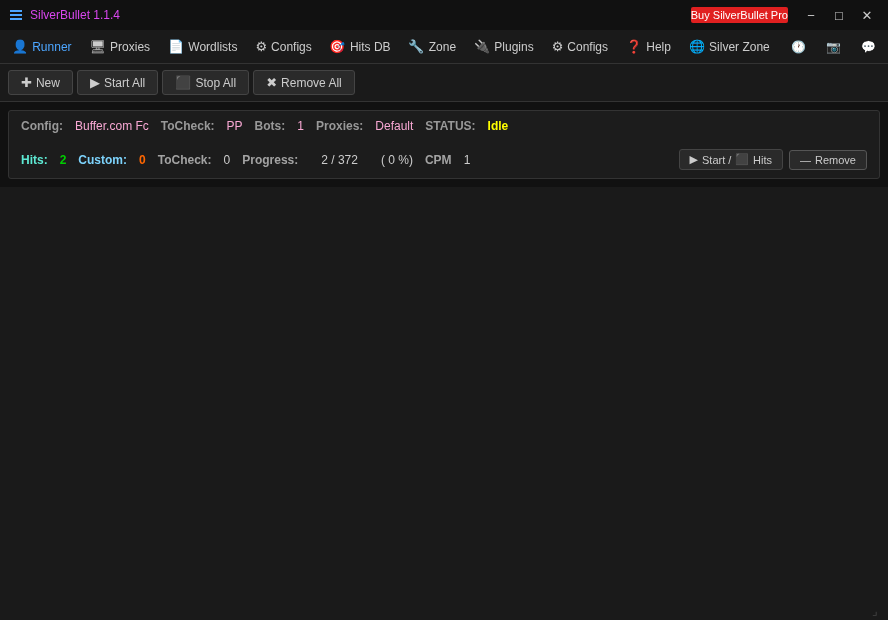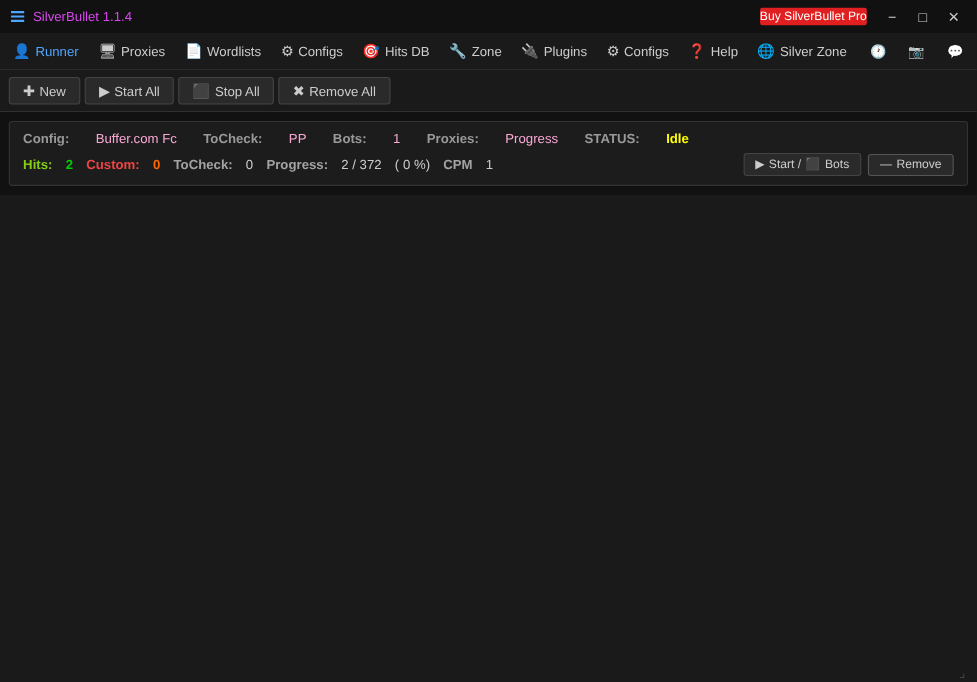--- a/index.html
+++ b/index.html
@@ -127,45 +127,45 @@
     
     .runner-card {
       background: #1c1c1c;
       border: 1px solid #333;
       border-radius: 3px;
       padding: 8px 12px;
     }
     .runner-row1 {
       display: flex;
       align-items: flex-start;
-      gap: 24px;
-      margin-bottom: 6px;
+      gap: 12px;
+      margin-bottom: 16px;
     }
     .runner-row2 {
       display: flex;
       align-items: center;
       gap: 12px;
     }
     .runner-row1 .field-label {
       color: #999;
       font-weight: bold;
       font-size: 12px;
     }
     .runner-row1 .field-value {
       color: #f9a8d4;
       font-size: 12px;
     }
     .status-idle { color: #ffff00; font-weight: bold; }
     .hits-val { color: #00cc00; font-weight: bold; }
     .custom-val { color: #ff6600; font-weight: bold; }
     .tocheck-val { color: #ccc; }
-    .progress-val { color: #ccc; }
+    .progress-val { color: #ccc; margin-left: 11px; }
     .cpm-val { color: #ccc; }
-    .label-green { color: #84cc16; font-weight: bold; font-size: 12px; }
-    .label-orange { color: #ef4444; font-weight: bold; font-size: 12px; }
+    .label-green { color: #5eead4; font-weight: bold; font-size: 12px; }
+    .label-orange { color: #7dd3fc; font-weight: bold; font-size: 12px; }
     .label-gray { color: #a3a3a3; font-weight: bold; font-size: 12px; }
 
     .runner-actions {
       margin-left: auto;
       display: flex;
       align-items: center;
       gap: 6px;
     }
     .action-btn {
       display: flex;
@@ -303,21 +303,21 @@
       <span class="field-label">Config:</span>
       <span class="field-value">Buffer.com Fc</span>
 
       <span class="field-label">ToCheck:</span>
       <span class="field-value">PP</span>
 
       <span class="field-label">Bots:</span>
       <span class="field-value">1</span>
 
       <span class="field-label">Proxies:</span>
-      <span class="field-value">Progress</span>
+      <span class="field-value">Default</span>
 
       <span class="field-label">STATUS:</span>
       <span class="status-idle">Idle</span>
     </div>
 
     <div class="runner-row2">
       <span class="label-green">Hits:</span>
       <span class="hits-val">2</span>
 
       <span class="label-orange">Custom:</span>
@@ -331,21 +331,21 @@
       <span class="progress-val">( 0 %)</span>
 
       <span class="label-gray">CPM</span>
       <span class="cpm-val">1</span>
 
       <div class="runner-actions">
         <button class="action-btn">
           <span>▶</span>
           <span> Start / </span>
           <span>⬛</span>
-          <span> Bots</span>
+          <span> Hits</span>
         </button>
         <button class="remove-btn">
           <span>—</span>
           <span> Remove</span>
         </button>
       </div>
     </div>
   </div>
 </div>
 

